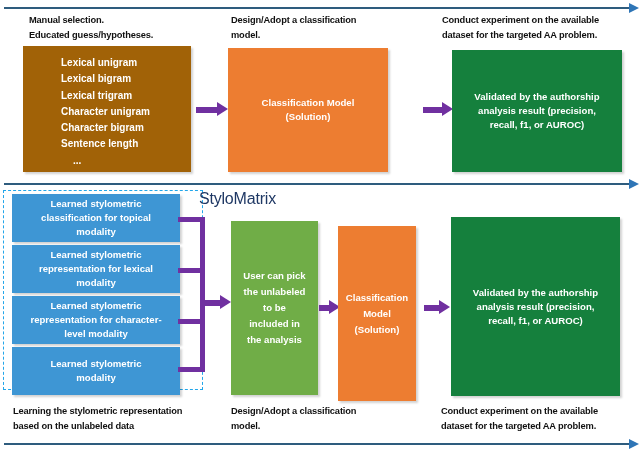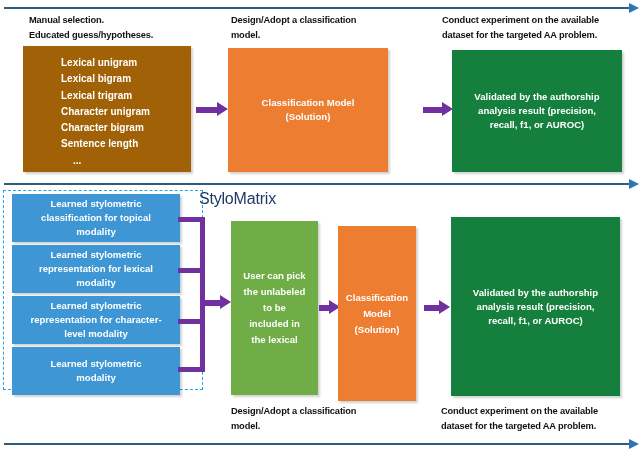--- a/index.html
+++ b/index.html
@@ -222,21 +222,21 @@
     <span class="shaft" style="width:16px;"></span>
     <span class="head" style="left:16px;"></span>
   </div>
 
   <div class="box green" style="left:231px;top:221px;width:87px;height:174px;line-height:16px;">
     <div>
       <div>User can pick</div>
       <div>the unlabeled</div>
       <div>to be</div>
       <div>included in</div>
-      <div>the lexical</div>
+      <div>the analysis</div>
     </div>
   </div>
 
   <div class="parrow" style="left:319px;top:301px;width:26px;height:14px;">
     <span class="shaft" style="width:10px;"></span>
     <span class="head" style="left:10px;"></span>
   </div>
 
   <div class="box orange" style="left:338px;top:226px;width:78px;height:175px;line-height:16px;">
     <div>
@@ -253,20 +253,22 @@
 
   <div class="box gray" style="left:451px;top:217px;width:169px;height:179px;">
     <div>
       <div>Validated by the authorship</div>
       <div>analysis result (precision,</div>
       <div>recall, f1, or AUROC)</div>
     </div>
   </div>
 
   <div class="caption" style="left:13px;top:404px;width:215px;">
+    <div>Learning the stylometric representation</div>
+    <div>based on the unlabeled data</div>
   </div>
 
   <div class="caption" style="left:231px;top:404px;width:190px;">
     <div>Design/Adopt a classification</div>
     <div>model.</div>
   </div>
 
   <div class="caption" style="left:441px;top:404px;width:200px;">
     <div>Conduct experiment on the available</div>
     <div>dataset for the targeted AA problem.</div>

